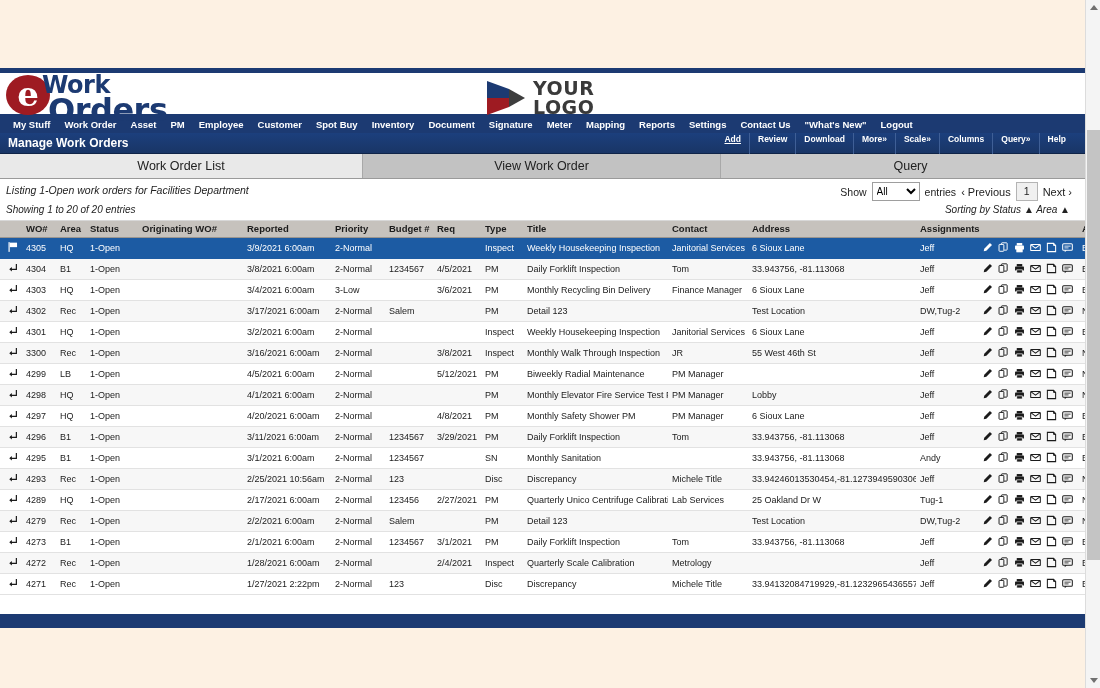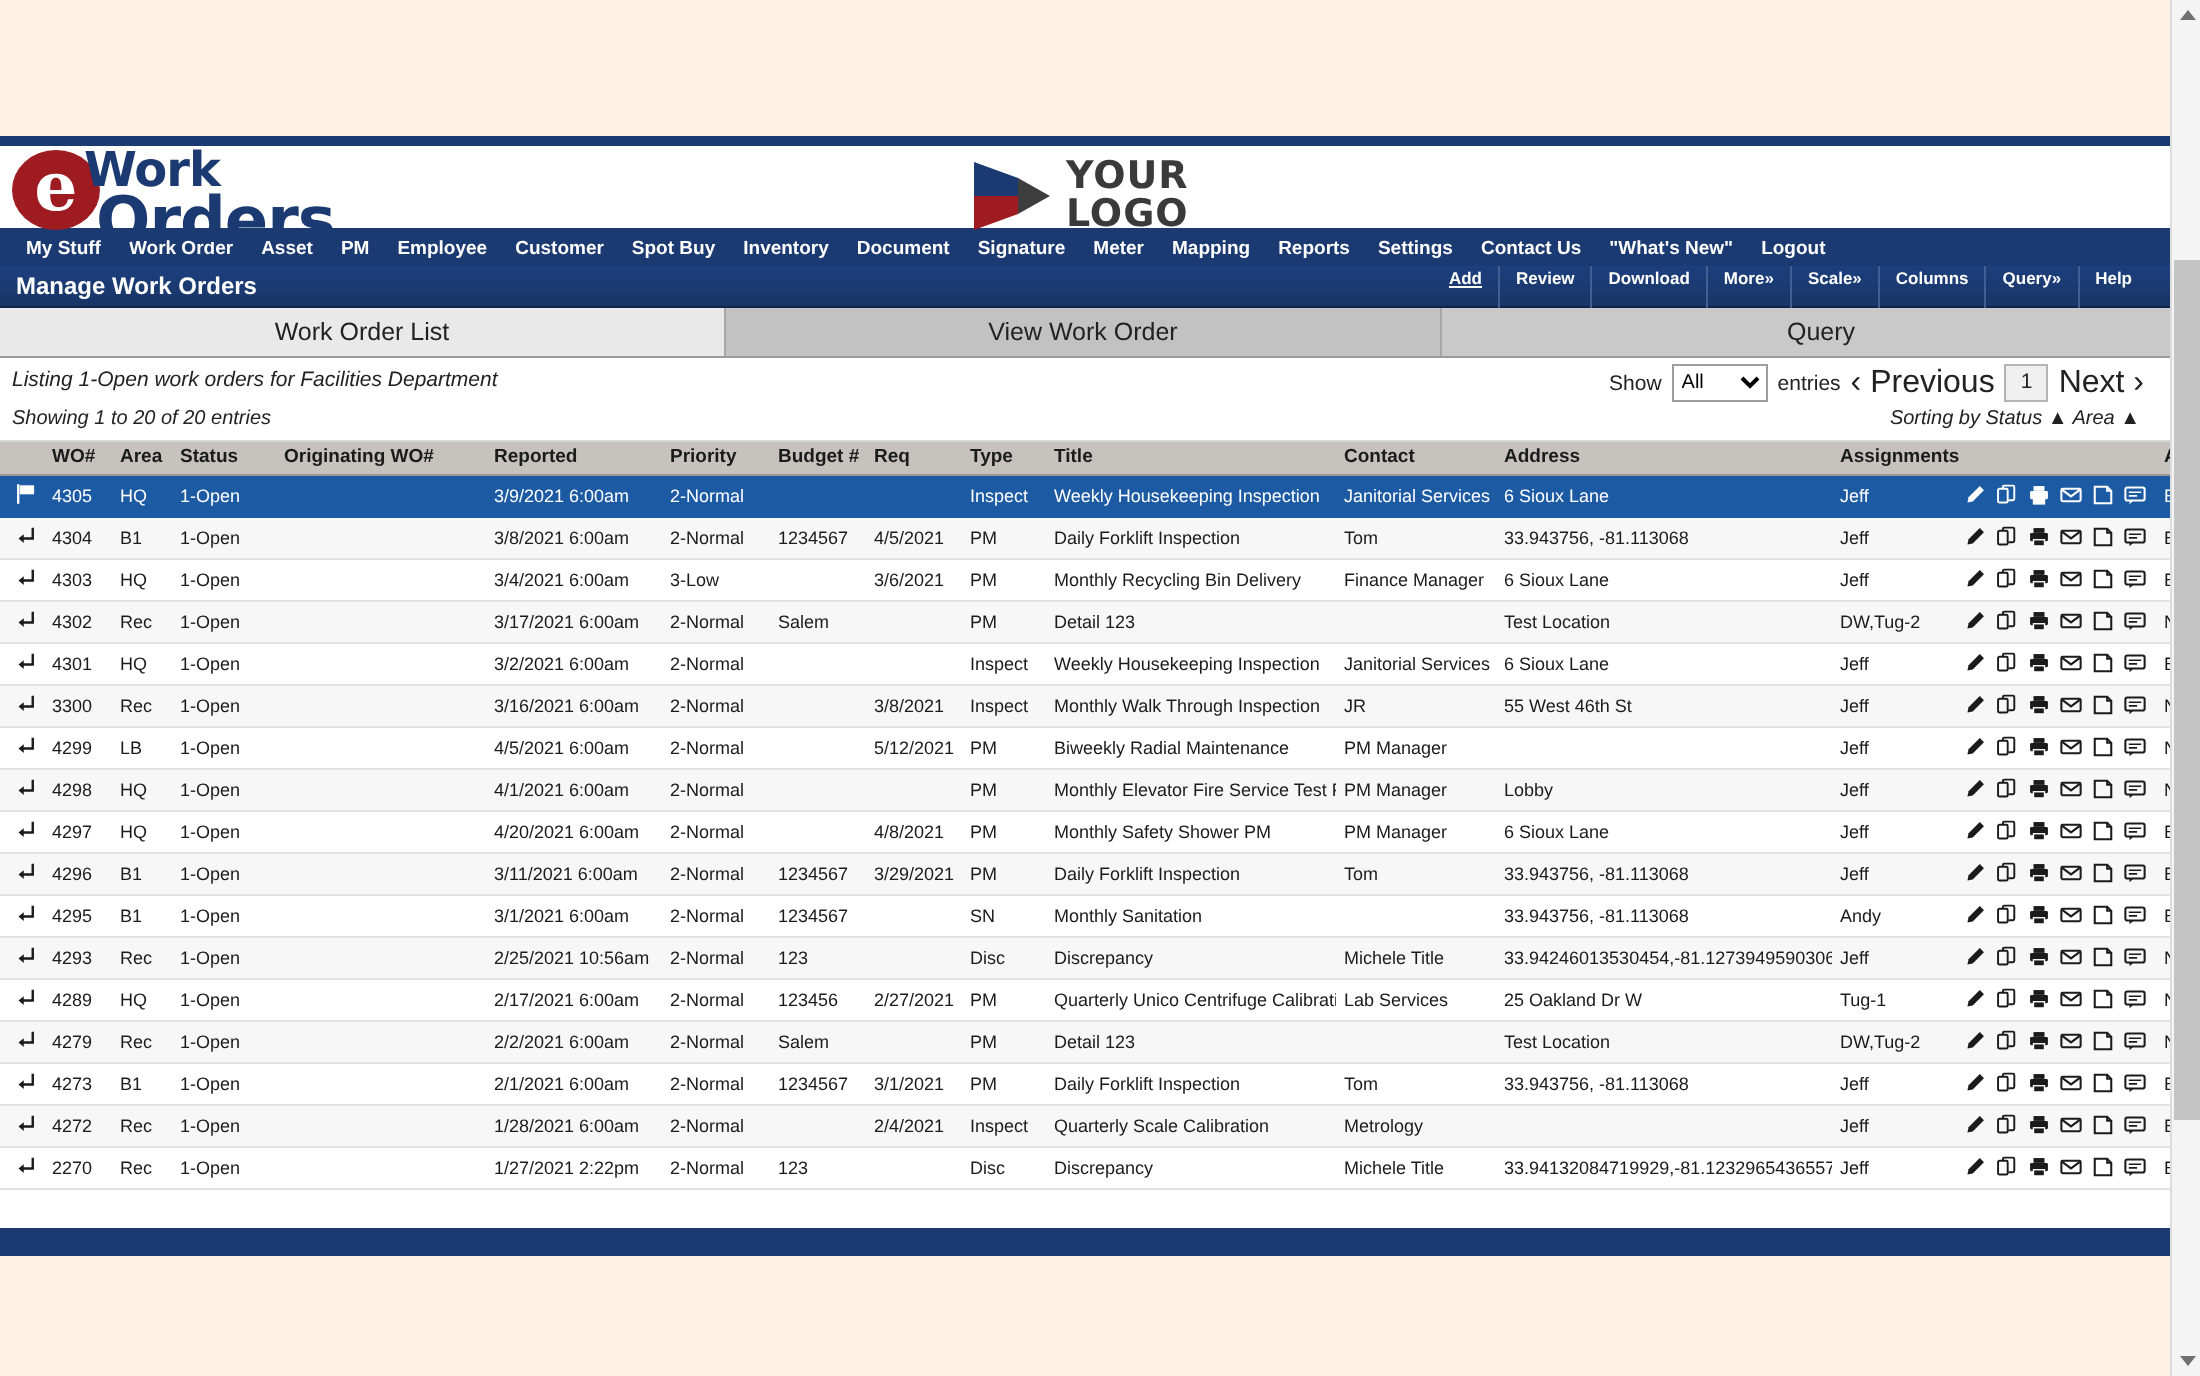--- a/index.html
+++ b/index.html
@@ -140,21 +140,21 @@
   #pager {
     position: absolute; right: 28px; top: 3px;
     display: flex; align-items: center; gap: 5px;
     font-size: 10.5px; color: #222;
   }
   #pager select {
     font-size: 10px; height: 19px; width: 48px;
     border: 1px solid #9e9e9e; background: #fff;
     font-family: "Liberation Sans", sans-serif;
   }
-  #pager .pg-link { cursor: pointer; color: #222; font-size: 16px;}
+  #pager .pg-link { cursor: pointer; color: #222; font-size: 11px;}
   #pager .pg-num {
     border: 1px solid #b4b4b4; background: #f0f0f0;
     width: 22px; text-align: center; height: 19px;
     line-height: 17px; font-size: 10.5px; cursor: pointer;
   }
   #sorting-text {
     position: absolute; right: 30px; top: 25px;
     font-size: 10px; font-style: italic; color: #222;
   }
 
@@ -1342,21 +1342,21 @@
                 </span>
               </div>
             </td>
             <td class="c-crit">Essential</td>
           </tr>
           <tr>
             <td class="c-mark mark-cell"><svg width="12" height="12" viewBox="0 0 16 16">
                 <path d="M12.5 2.5v7.2H4" fill="none" stroke="#1b1b1b" stroke-width="1.6"></path>
                 <path d="M6.5 6.8L3 9.7l3.5 2.9z" fill="#1b1b1b"></path>
               </svg></td>
-            <td class="c-wo">2270</td>
+            <td class="c-wo">4271</td>
             <td class="c-area">Rec</td>
             <td class="c-status">1-Open</td>
             <td class="c-orig"></td>
             <td class="c-rep">1/27/2021 2:22pm</td>
             <td class="c-pri">2-Normal</td>
             <td class="c-bud">123</td>
             <td class="c-req"></td>
             <td class="c-type">Disc</td>
             <td class="c-title">Discrepancy</td>
             <td class="c-contact">Michele Title</td>

